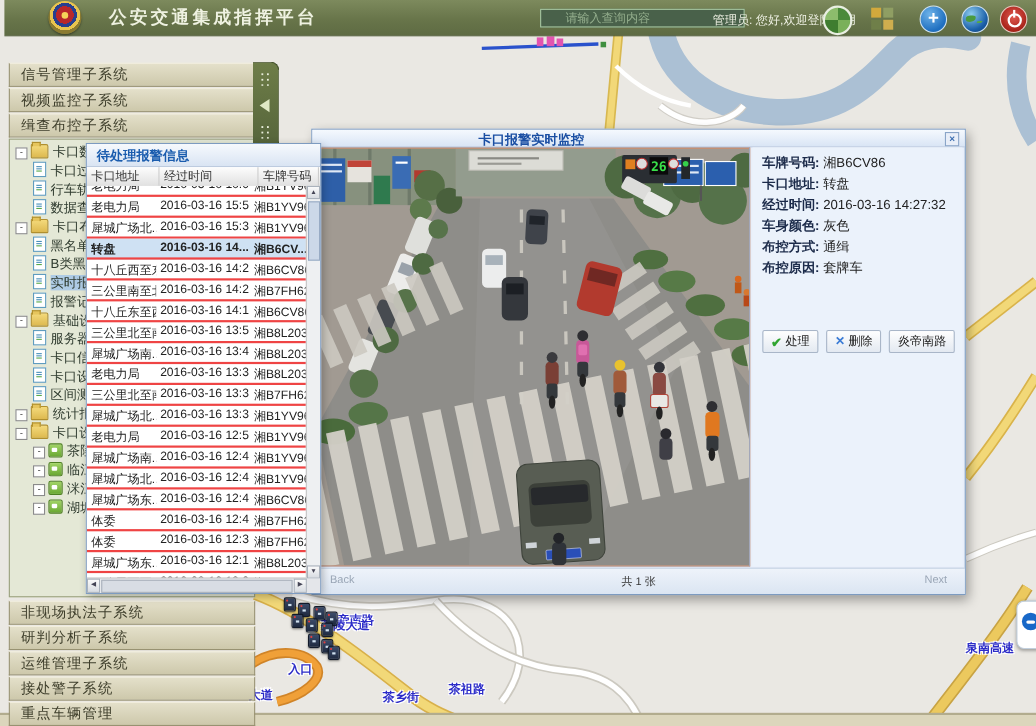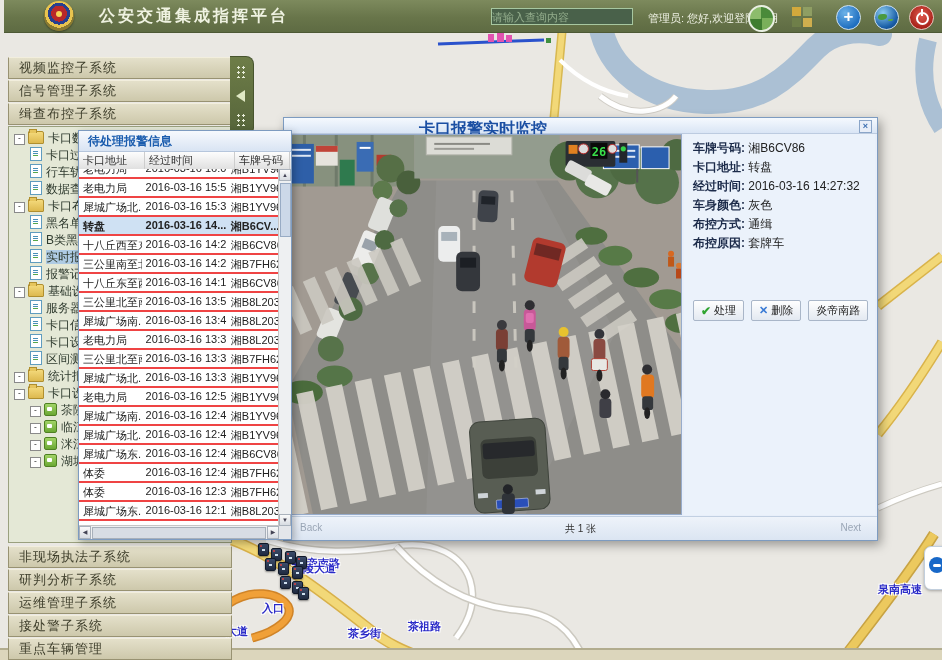--- a/index.html
+++ b/index.html
@@ -23,21 +23,21 @@
 
   
   .topbar{position:absolute;left:4px;top:0;width:942px;height:32px;z-index:10;
           background:linear-gradient(#7d8a5d,#68754a 55%,#5e6b43);border-bottom:1px solid #4d5935;}
   .emblem{position:absolute;left:40px;top:1px;width:30px;height:30px;border-radius:50%;
           background:radial-gradient(circle at 50% 42%,#b8282a 0 8px,#27408f 8px 11px,#e8c44f 11px 14px,#8a7a30 14px);
           box-shadow:0 1px 2px rgba(0,0,0,.4);}
   .emblem::after{content:"";position:absolute;left:12px;top:10px;width:6px;height:6px;background:#f6d458;border-radius:50%;}
   .app-title{position:absolute;left:95px;top:6px;font-size:16px;font-weight:bold;color:#eff2e1;letter-spacing:3px;}
   .search{position:absolute;left:487px;top:8px;width:140px;height:15px;background:#49614a;
-          border:1px solid #a7c7a0;color:#d8e8d0;font-size:11px;padding:0 0;outline:none;}
+          border:1px solid #a7c7a0;color:#d8e8d0;font-size:11px;padding:0 22px;outline:none;}
   .search::placeholder{color:#93ad8c;}
   .welcome{position:absolute;left:644px;top:11px;font-size:11px;color:#eef0e3;}
   .hicon{position:absolute;top:5px;width:23px;height:23px;border-radius:50%;}
   .ic-eco{left:744px;background:conic-gradient(#4a8a3a 0 25%,#7ab05a 0 50%,#3f7d30 0 75%,#8cbc6c 0);border:2px solid #e9efe2;}
   .ic-grid{left:788px;top:7px;width:20px;height:20px;border-radius:0;background:
       linear-gradient(#d2a93c,#d2a93c) 0 0/9px 9px no-repeat,
       linear-gradient(#8f9e63,#8f9e63) 11px 0/9px 9px no-repeat,
       linear-gradient(#6f7f49,#6f7f49) 0 11px/9px 9px no-repeat,
       linear-gradient(#cfae4e,#cfae4e) 11px 11px/9px 9px no-repeat;}
   .ic-plus{left:832px;background:radial-gradient(circle at 35% 30%,#6db2e8,#1f6fc0 70%);border:1px solid #cfe2f2;
@@ -74,21 +74,21 @@
   .dots{position:absolute;left:6px;width:11px;height:13px;
         background-image:radial-gradient(#e9eedb 1px,transparent 1.3px);background-size:5px 5px;}
   .dots.top{top:8px;} .dots.bottom{bottom:9px;}
   .tab-arrow{position:absolute;left:6px;top:33px;width:0;height:0;border:6px solid transparent;border-right:9px solid #dfe8c4;border-left:none;}
 
   
   .dialog{position:absolute;left:283px;top:117px;width:593px;height:422px;z-index:30;
           background:#e8effa;border:1px solid #7d9bc0;box-shadow:3px 4px 10px rgba(0,0,0,.35);}
   .dlg-titlebar{position:absolute;left:0;top:0;right:0;height:15px;
                 background:linear-gradient(#f5f9fe,#d9e5f5);border-bottom:1px solid #bccbe0;}
-  .dlg-title{position:absolute;left:0;top:1px;width:398px;text-align:center;font-size:16px;font-weight:bold;color:#1b4fa3;}
+  .dlg-title{position:absolute;left:0;top:1px;width:398px;text-align:center;font-size:12px;font-weight:bold;color:#1b4fa3;}
   .dlg-close{position:absolute;right:5px;top:2px;width:11px;height:11px;line-height:10px;text-align:center;
              border:1px solid #8aa5c8;background:#e8eef8;color:#3a6db0;font-size:9px;font-weight:bold;cursor:pointer;}
   .video{position:absolute;left:2px;top:16px;width:396px;height:381px;border:1px solid #97accb;box-sizing:border-box;background:#f97316;overflow:hidden;}
   .details-panel{position:absolute;left:400px;top:16px;width:191px;height:381px;background:#ebf2fb;}
   .drow{margin:0 0 6px 9px;font-size:12px;line-height:13px;}
   .drow:first-child{margin-top:8px;}
   .dlabel{font-weight:bold;color:#1c2b4a;}
   .dvalue{color:#222;}
   .buttons{position:absolute;left:9px;top:166px;display:flex;gap:7px;}
   .chip{display:flex;align-items:center;gap:3px;padding:2px 7px;cursor:pointer;
@@ -200,22 +200,22 @@
     <div class="welcome">管理员: 您好,欢迎登陆使用</div>
     <div class="hicon ic-eco"></div>
     <div class="hicon ic-grid"></div>
     <div class="hicon ic-plus">+</div>
     <div class="hicon ic-earth"></div>
     <div class="hicon ic-power"></div>
   </div>
 
   <div class="sidebar">
     <div>
+        <div class="menu-item">信号管理子系统</div>
         <div class="menu-item">视频监控子系统</div>
-        <div class="menu-item">信号管理子系统</div>
         <div class="menu-item">缉查布控子系统</div>
       </div>
     <div class="tree-panel">
       <div>
           <div class="tree-row lvl0"><span class="expander">-</span><span class="ticon folder"></span><span class="tlabel">卡口数据</span></div>
           <div class="tree-row lvl1"><span class="ticon page"></span><span class="tlabel">卡口过</span></div>
           <div class="tree-row lvl1"><span class="ticon page"></span><span class="tlabel">行车轨</span></div>
           <div class="tree-row lvl1"><span class="ticon page"></span><span class="tlabel">数据查</span></div>
           <div class="tree-row lvl0"><span class="expander">-</span><span class="ticon folder"></span><span class="tlabel">卡口布控</span></div>
           <div class="tree-row lvl1"><span class="ticon page"></span><span class="tlabel">黑名单</span></div>

